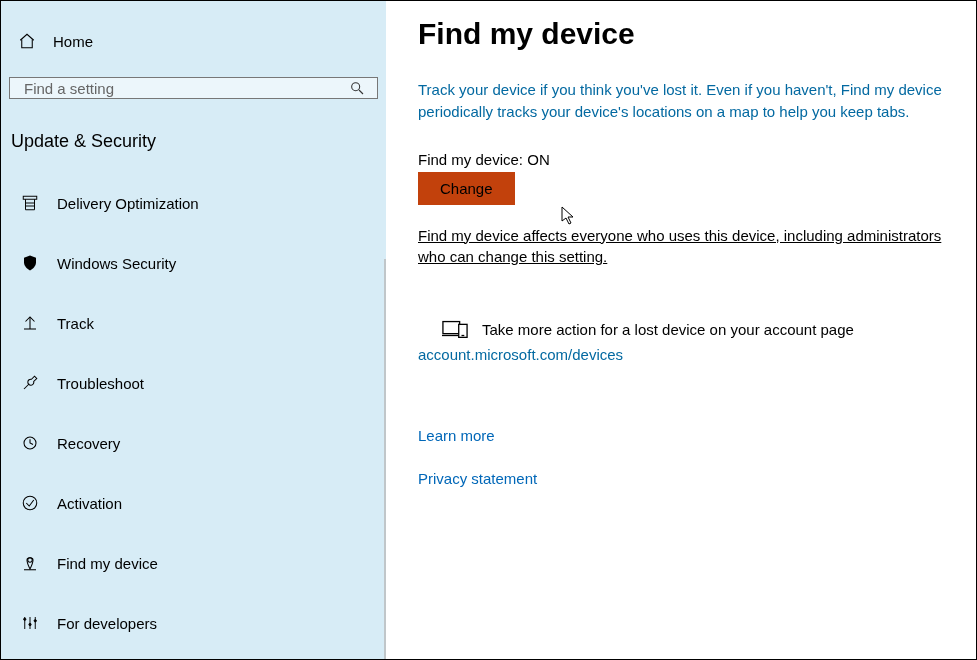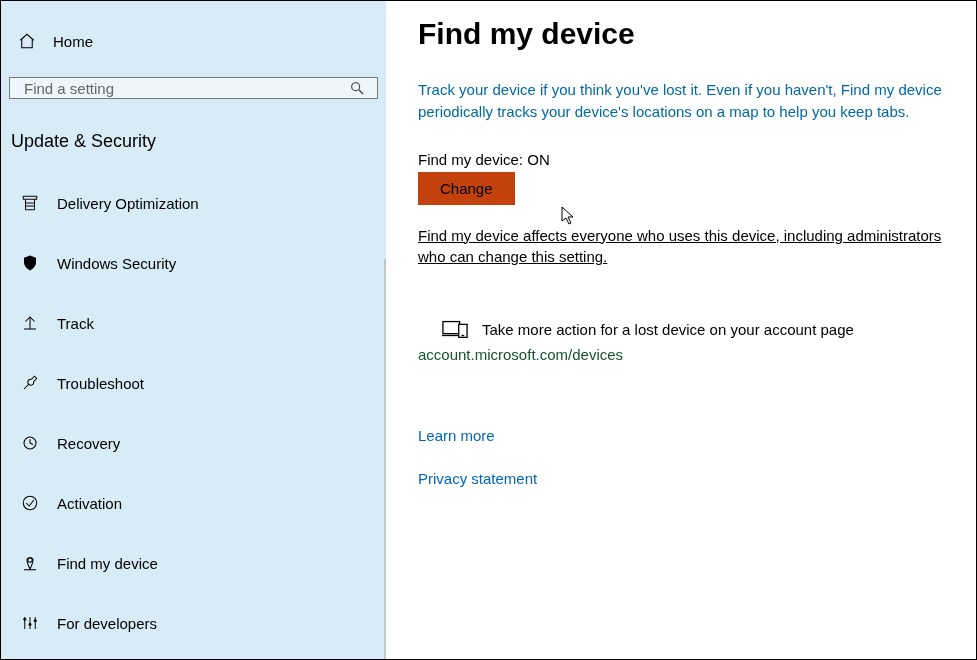--- a/index.html
+++ b/index.html
@@ -127,21 +127,21 @@
   }
   .action-row {
     display: flex;
     align-items: center;
     gap: 14px;
     margin-bottom: 6px;
     margin-left: 24px;
   }
   .action-row .at { font-size: 15px; }
   .link {
-    color: #14532d;
+    color: #0369a1;
     font-size: 15px;
     margin-bottom: 64px;
     display: block;
   }
   .footer-link {
     color: #0067b8;
     font-size: 15px;
     margin-bottom: 26px;
     display: block;
   }

